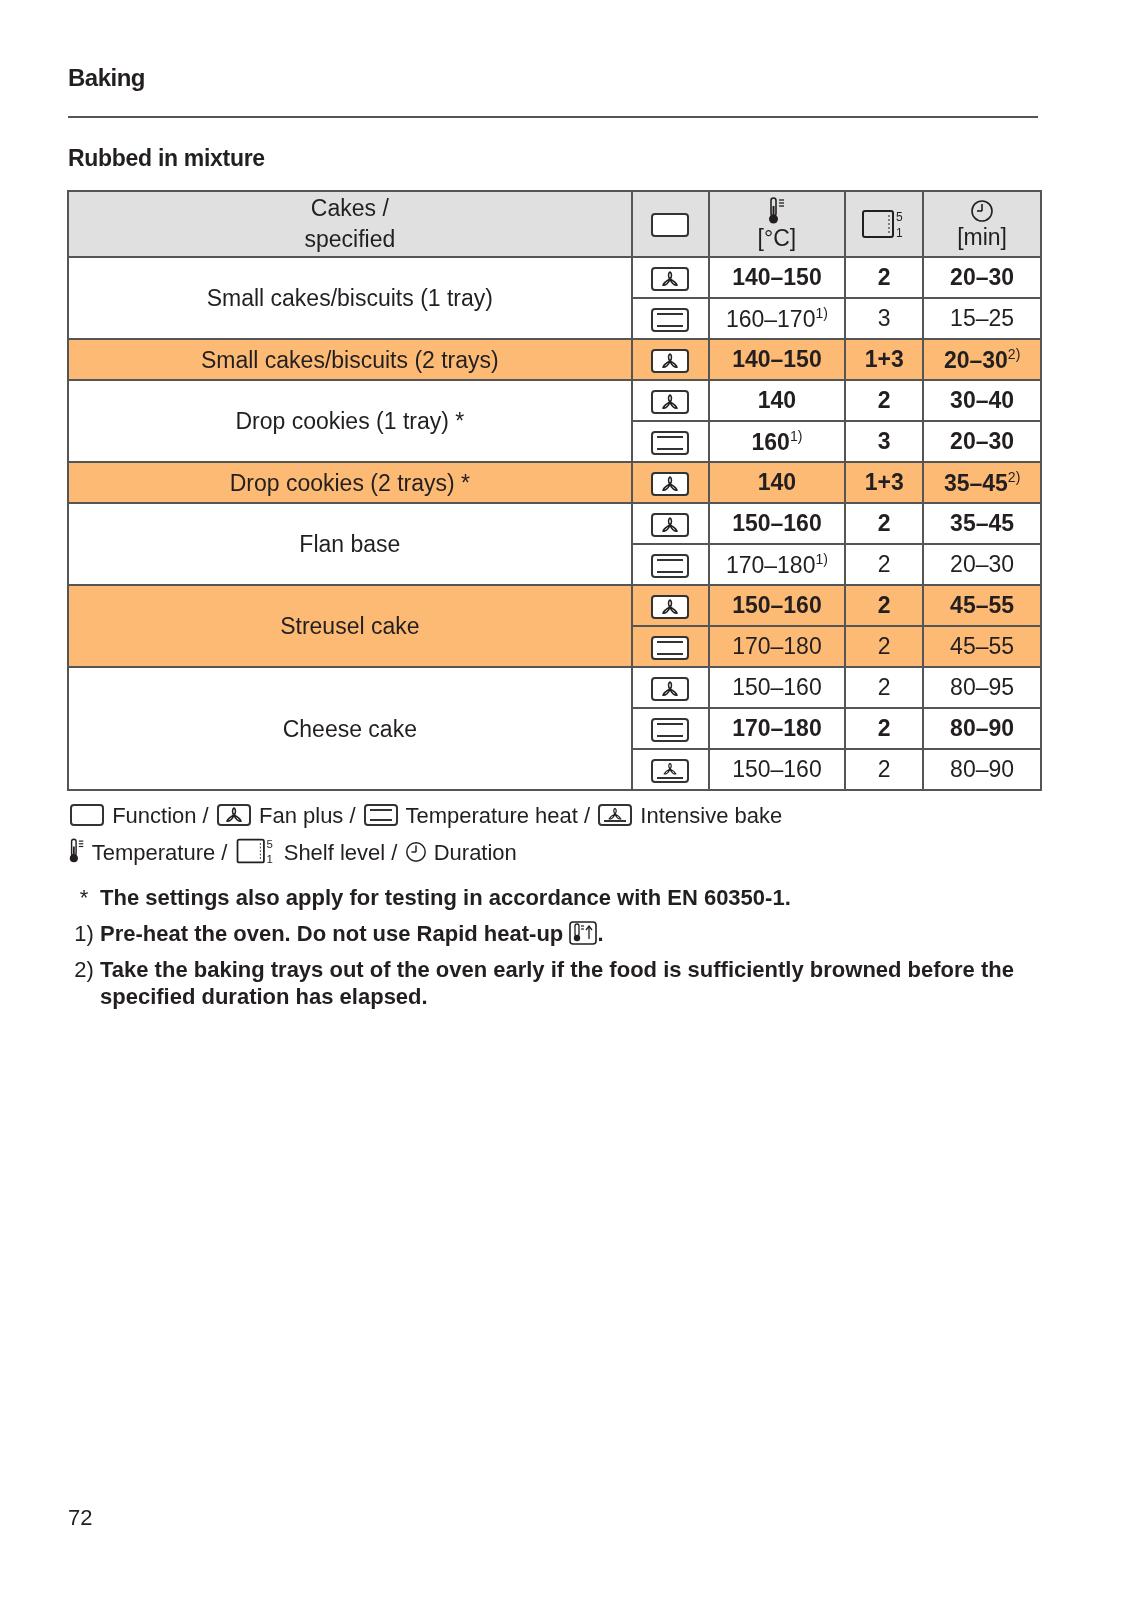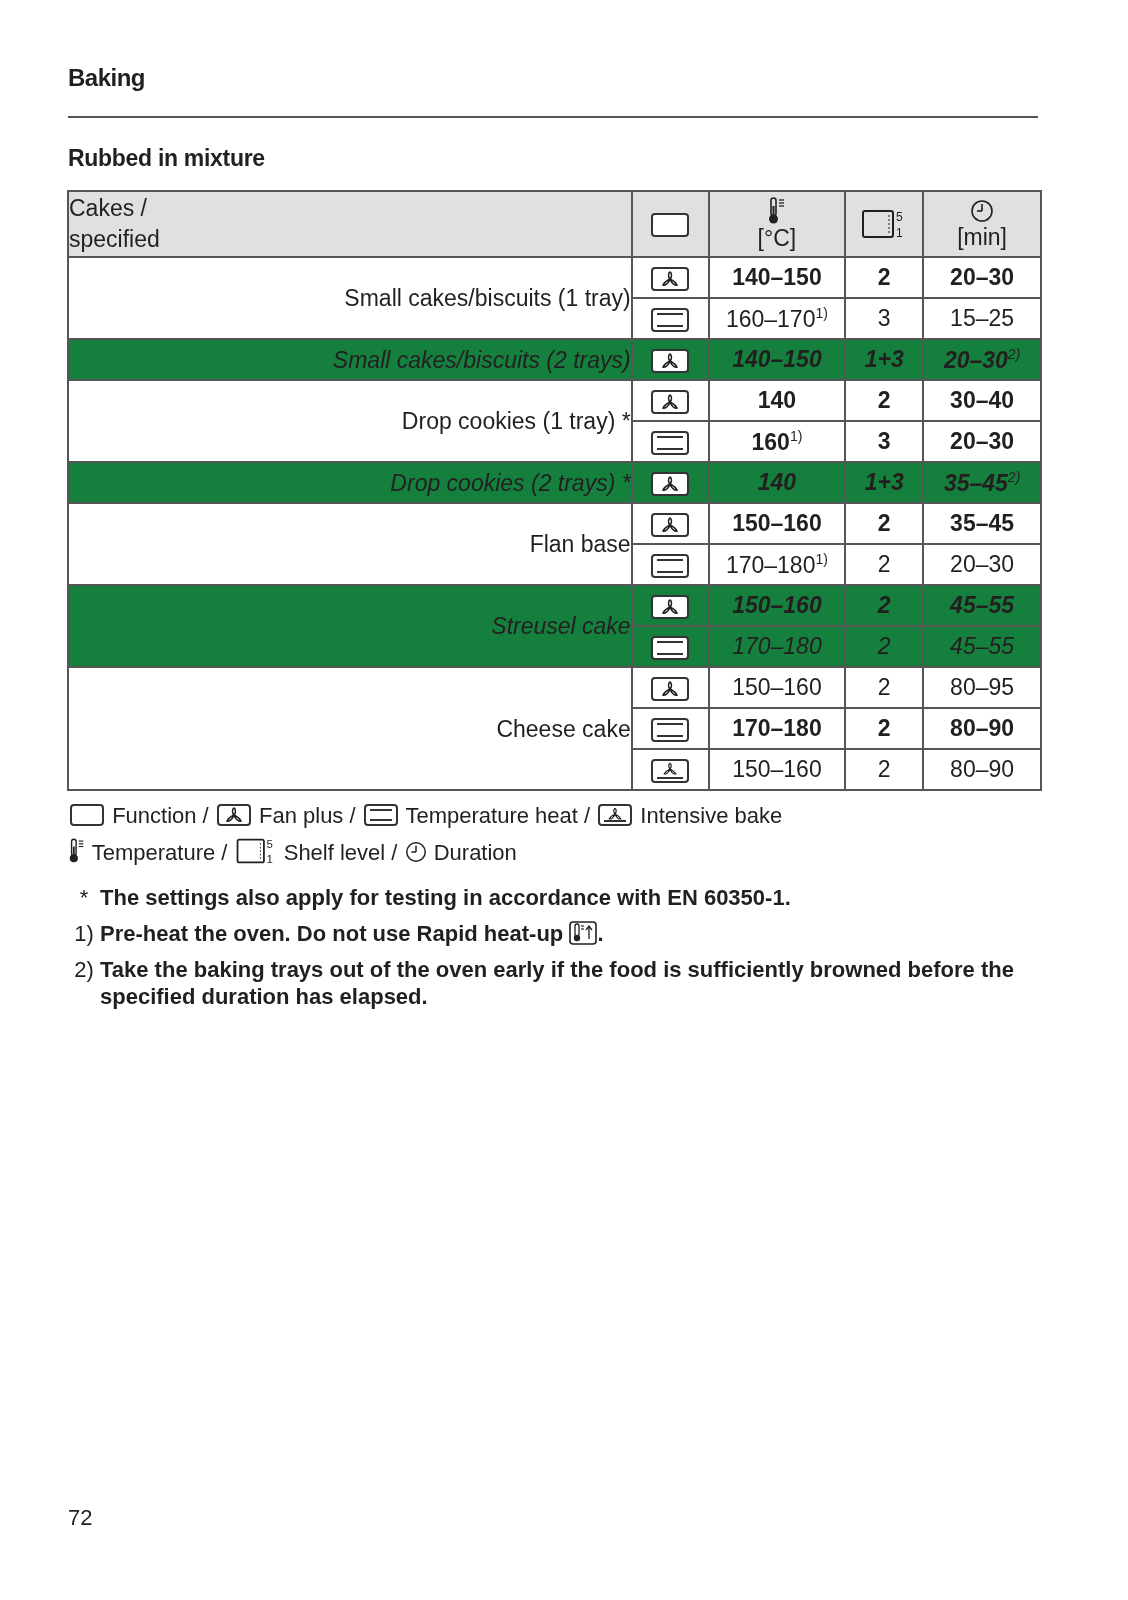--- a/index.html
+++ b/index.html
@@ -10,24 +10,24 @@
   .section-title { position: absolute; left: 68px; top: 145px; font-size: 23px; font-weight: bold; letter-spacing: -0.3px; }
 
   table.bake { position: absolute; left: 67px; top: 190px; width: 975px; border-collapse: collapse; font-size: 23px; }
   table.bake td, table.bake th { border: 2px solid #555; height: 41px; padding: 0; vertical-align: middle; }
   table.bake th { background: #e0e0e0; font-weight: normal; height: 66px; }
   .col-food { width: 565px; }
   .col-func { width: 77px; }
   .col-temp { width: 137px; }
   .col-shelf { width: 78px; }
   .col-time { width: 118px; }
-  th.food-head { text-align: left; font-weight: bold; padding-left: 5px; line-height: 31px; vertical-align: top; padding-top: 2px; }
-  td.food { text-align: right; vertical-align: top; padding-left: 5px; padding-top: 2px; line-height: 32px; }
+  th.food-head { text-align: center; font-weight: bold; padding-left: 5px; line-height: 31px; vertical-align: top; padding-top: 2px; }
+  td.food { text-align: center; vertical-align: top; padding-left: 5px; padding-top: 2px; line-height: 32px; }
   td.c { text-align: center; }
-  .shaded td { background: #15803d; font-style: italic; }
+  .shaded td { background: #fdba74; }
   .b { font-weight: bold; }
   sup { font-size: 14px; vertical-align: 9px; font-weight: normal; }
   .unit { display: block; font-size: 23px; margin-top: 0; }
   .icon-box { display: inline-block; width: 38px; height: 24px; border: 2px solid #333; border-radius: 4px; position: relative; vertical-align: middle; background: #fff; }
   .icon-box.conv::before { content: ""; position: absolute; left: 4px; right: 4px; top: 3px; height: 2px; background: #333; }
   .icon-box.conv::after { content: ""; position: absolute; left: 4px; right: 4px; bottom: 3px; height: 2px; background: #333; }
   .icon-box.intensive::after { content: ""; position: absolute; left: 4px; right: 4px; bottom: 2px; height: 2px; background: #333; }
   .icon-box svg { position: absolute; left: 50%; top: 50%; transform: translate(-50%, -50%); }
   .shaded .icon-box { background: #fff; }
 

